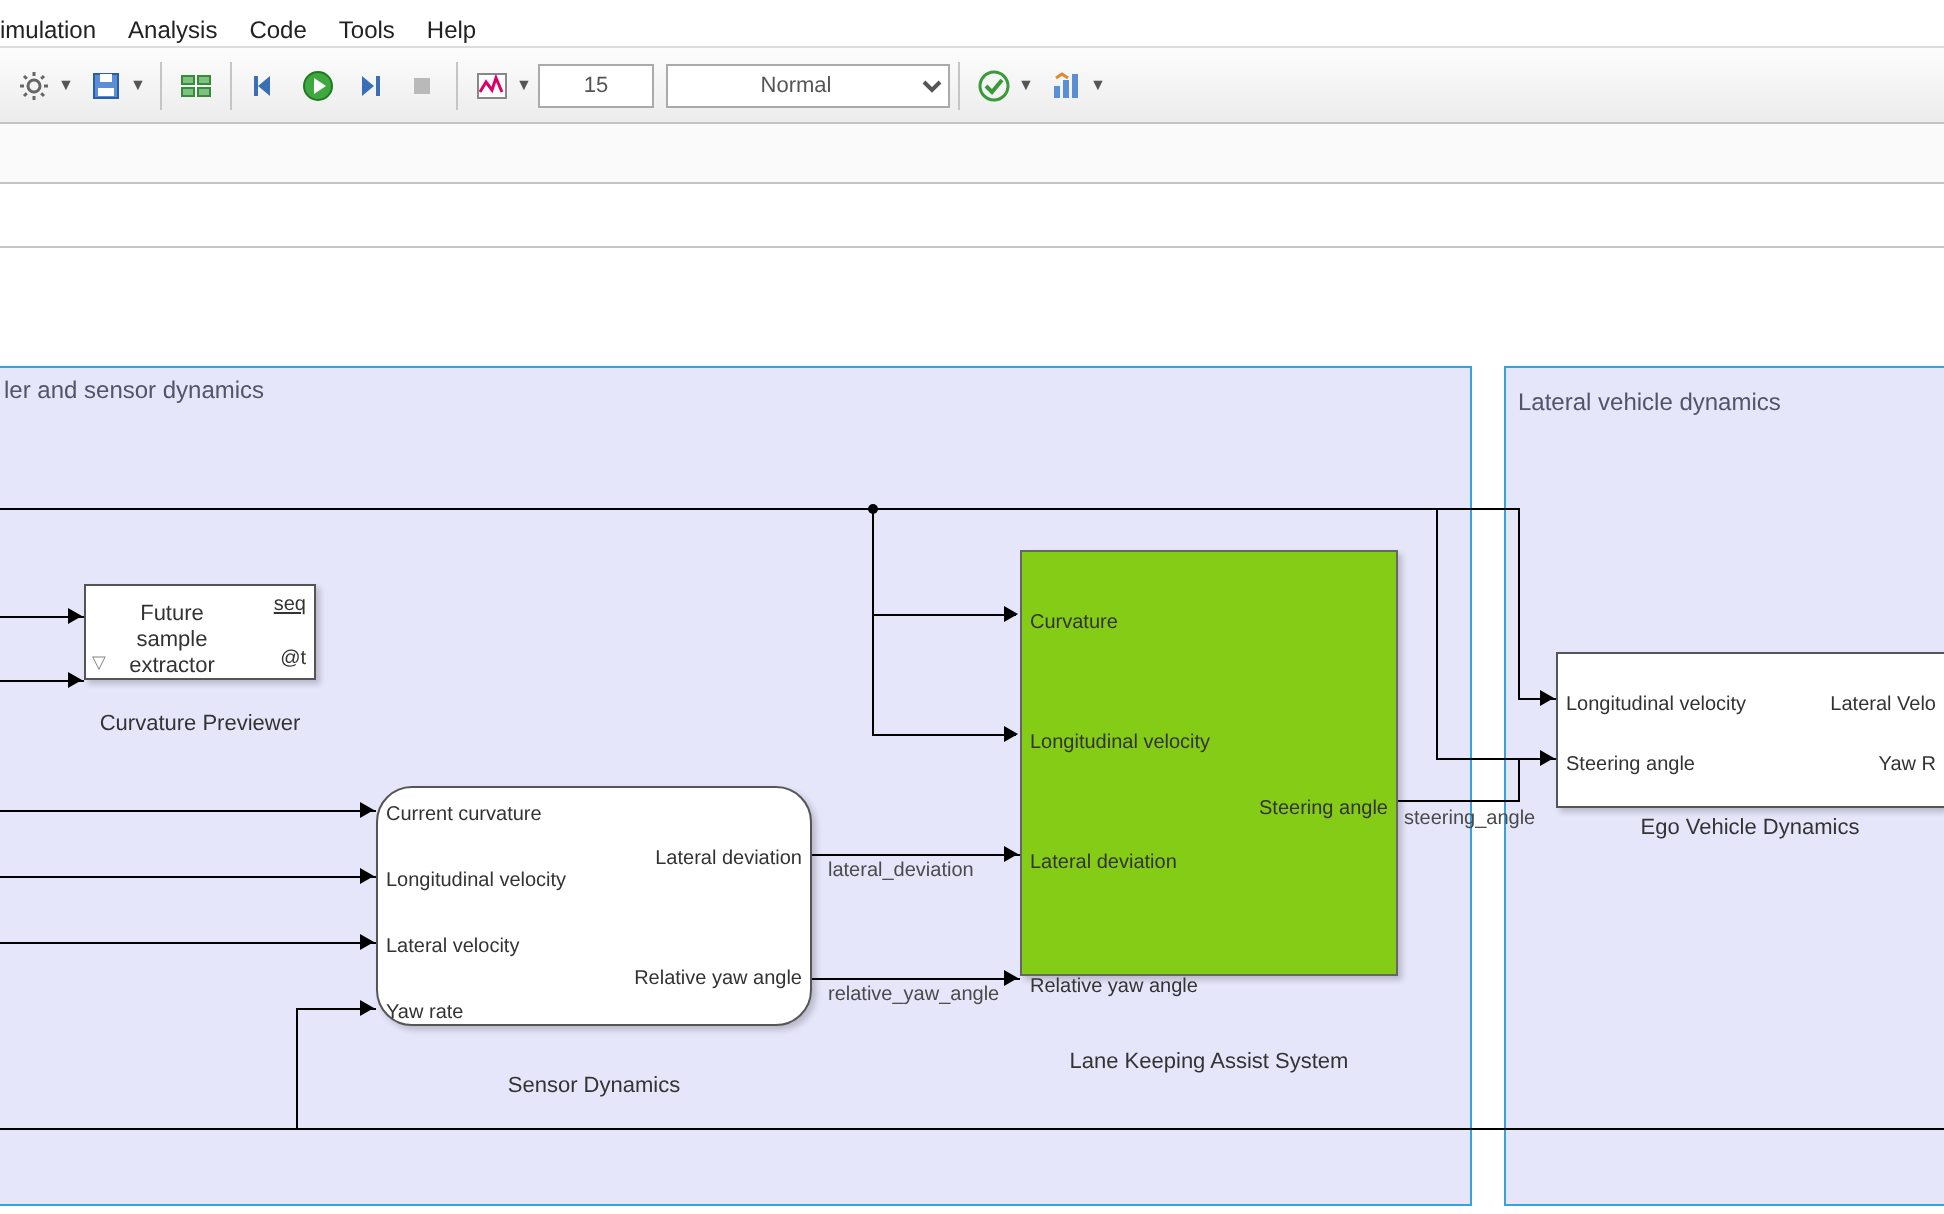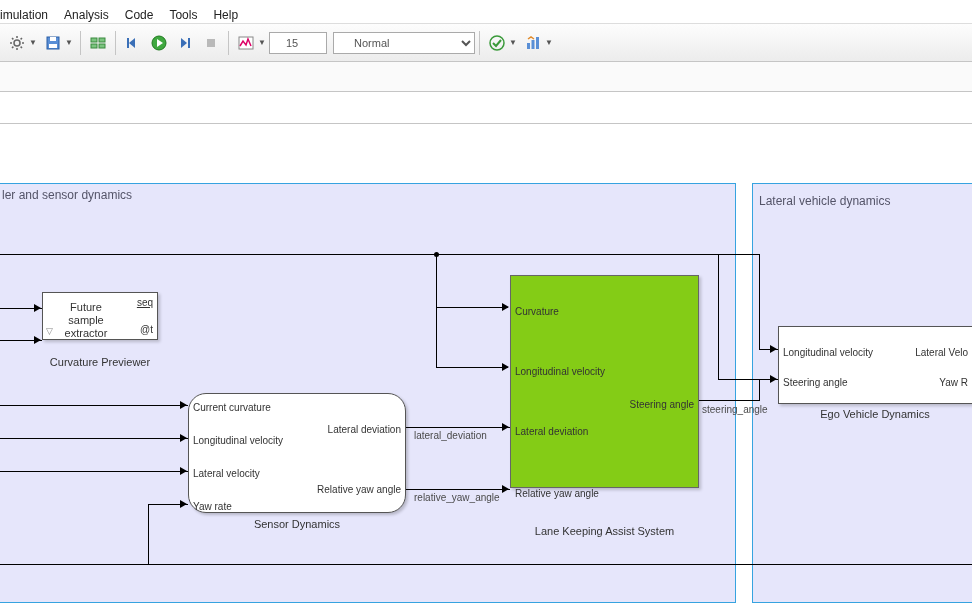--- a/index.html
+++ b/index.html
@@ -6,21 +6,21 @@
   body { font-family: "Segoe UI", Arial, sans-serif; font-size: 11px; color: #333; background: #fff; width: 972px; height: 607px; overflow: hidden; position: relative; }
   
   .menubar { height: 24px; display: flex; align-items: center; padding: 6px 0 0 0; border-bottom: 1px solid #ddd; }
   .menubar span { margin-right: 16px; cursor: default; font-size: 12px; color: #222; }
   .menubar span:first-child { margin-left: 0; }
   
   .toolbar { height: 38px; background: linear-gradient(#fdfdfd,#ececec); border-bottom: 1px solid #c5c5c5; display: flex; align-items: center; padding: 0 4px; }
   .tb-btn { width: 24px; height: 24px; display: inline-flex; align-items: center; justify-content: center; margin: 0 1px; border-radius: 2px; }
   .tb-drop { width: 8px; font-size: 8px; color: #555; margin-left: -1px; margin-right: 3px; }
   .sep { width: 1px; height: 24px; background: #c5c5c5; margin: 0 4px; }
-  .tb-input { height: 22px; border: 1px solid #aaa; background: #fff; padding: 0 16px; font-size: 11px; color: #555; }
+  .tb-input { height: 22px; border: 1px solid #aaa; background: #fff; padding: 0 16px; font-size: 11px; color: #555; text-align: center; }
   .tb-select { width: 142px; }
   .tb-time { width: 58px; }
   
   .subbar { height: 30px; border-bottom: 1px solid #c5c5c5; background: #fafafa; }
   .secondbar { height: 32px; border-bottom: 1px solid #c5c5c5; background: #fff; }
   
   .canvas { position: relative; background: #fff; width: 972px; height: 483px; }
   
   .region { position: absolute; background: #e6e6fb; border: 1px solid #36a3e0; }
   .region.r1 { left: 0; top: 59px; width: 736px; height: 420px; border-left: none; }
@@ -173,21 +173,21 @@
   <div class="block-label" style="left:42px; top:232px; width:116px">Curvature Previewer</div>
 
   <div class="block b-sensor">
     <div class="port in" style="top:8px">Current curvature</div>
     <div class="port in" style="top:41px">Longitudinal velocity</div>
     <div class="port in" style="top:74px">Lateral velocity</div>
     <div class="port in" style="top:107px">Yaw rate</div>
     <div class="port out" style="top:30px">Lateral deviation</div>
     <div class="port out" style="top:90px">Relative yaw angle</div>
   </div>
-  <div class="block-label" style="left:188px; top:394px; width:218px">Sensor Dynamics</div>
+  <div class="block-label" style="left:188px; top:413px; width:218px">Sensor Dynamics</div>
 
   <div class="block b-lkas">
     <div class="port in" style="top:30px">Curvature</div>
     <div class="port in" style="top:90px">Longitudinal velocity</div>
     <div class="port in" style="top:150px">Lateral deviation</div>
     <div class="port in" style="top:212px">Relative yaw angle</div>
     <div class="port out" style="top:123px">Steering angle</div>
   </div>
   <div class="block-label" style="left:510px; top:401px; width:189px">Lane Keeping Assist System</div>
 

